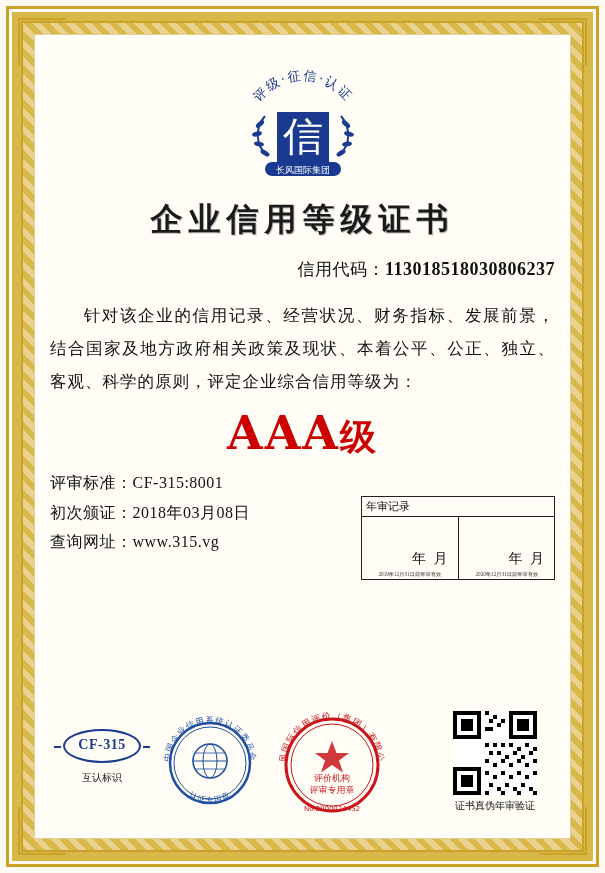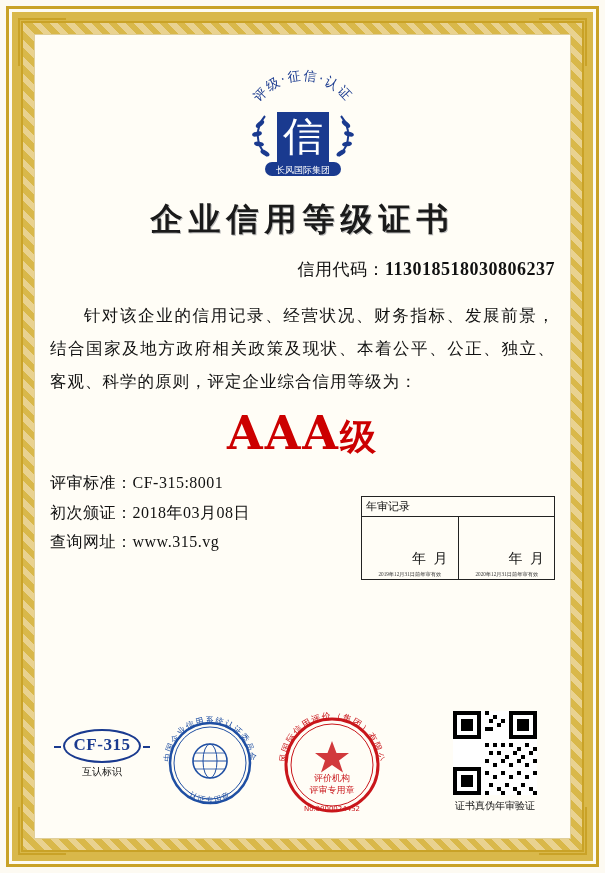--- a/index.html
+++ b/index.html
@@ -151,31 +151,31 @@
 
   
   .bottom{
     position:absolute;left:0;right:0;bottom:6px;
     height:118px;
   }
   .badge{
     position:absolute;text-align:center;
   }
   .badge-caption{
-    font-size:10px;color:#111;margin-top:2px;
+    font-size:10px;color:#111;margin-top:8px;
   }
   .cf-badge{
     left:8px;top:24px;width:88px;
   }
   .cf-oval{
     width:74px;height:30px;margin:0 auto;
     border:2px solid #1a3a8f;
     border-radius:50%;
     color:#1a3a8f;
-    font-size:17px;font-weight:bold;
+    font-size:14px;font-weight:bold;
     line-height:28px;
     letter-spacing:0.5px;
     position:relative;
   }
   .cf-oval::before,.cf-oval::after{
     content:"";position:absolute;top:50%;width:7px;height:2px;background:#1a3a8f;
   }
   .cf-oval::before{left:-11px;}
   .cf-oval::after{right:-11px;}
 

